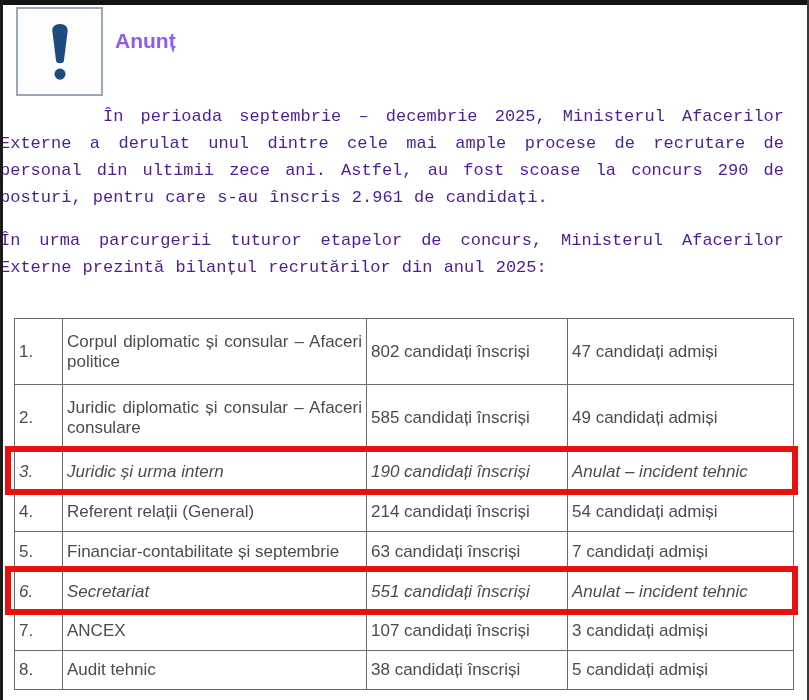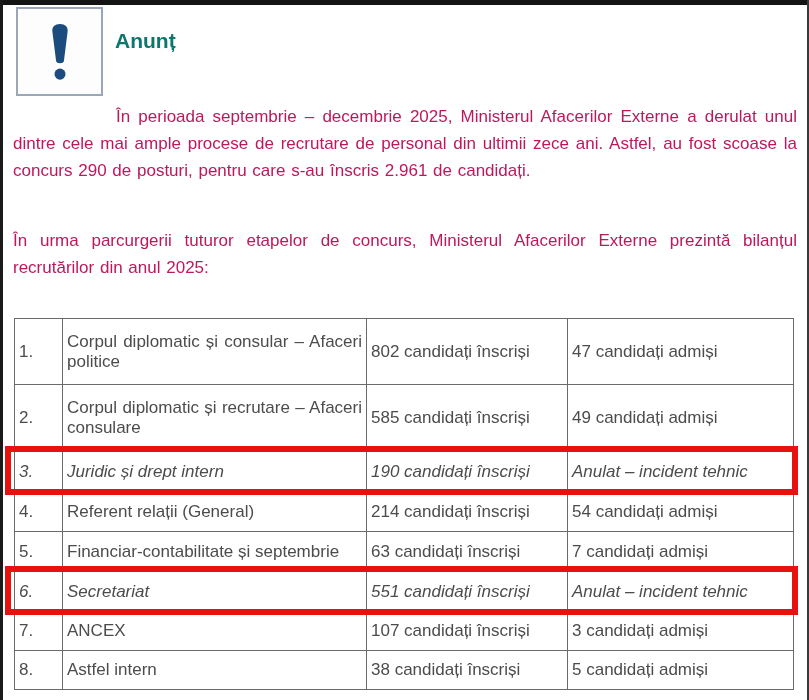--- a/index.html
+++ b/index.html
@@ -23,30 +23,31 @@
     background: #fdfdfd;
     border: 2px solid #9aa7b6;
     display: flex; align-items: center; justify-content: center;
   }
   .icon-box svg { width: 34px; height: 62px; display: block; }
 
   
   .title {
     position: absolute; left: 115px; top: 29px;
     font-size: 21px; font-weight: bold;
-    color: #0f766e;
+    color: #8b5cf6;
   }
 
   
   .para {
-    position: absolute; left: 13px; width: 784px;
+    position: absolute; left: 0; width: 784px;
     text-align: justify;
     font-size: 17px; line-height: 27px;
-    color: #be185d;
+    color: #4c1d95;
     word-spacing: 1px;
+    font-family: Liberation Mono, monospace;
   }
   .para-intro   { top: 103px; text-indent: 103px; }
   .para-summary { top: 227px; }
 
   
   table.results {
     position: absolute; left: 14px; top: 318px;
     width: 779px;
     border-collapse: collapse; table-layout: fixed;
     font-size: 17px; color: #4c4c4c;
@@ -103,27 +104,27 @@
 <table class="results">
   <tbody>
       <tr class="row-tall">
     <td class="col-no">1.</td>
     <td class="col-position justify">Corpul diplomatic și consular – Afaceri politice</td>
     <td class="col-enrolled">802 candidați înscriși</td>
     <td class="col-outcome">47 candidați admiși</td>
   </tr>
   <tr class="row-tall2">
     <td class="col-no">2.</td>
-    <td class="col-position justify">Corpul diplomatic și recrutare – Afaceri consulare</td>
+    <td class="col-position justify">Juridic diplomatic și consular – Afaceri consulare</td>
     <td class="col-enrolled">585 candidați înscriși</td>
     <td class="col-outcome">49 candidați admiși</td>
   </tr>
   <tr class="row-std highlighted">
     <td class="col-no">3.</td>
-    <td class="col-position">Juridic și drept intern</td>
+    <td class="col-position">Juridic și urma intern</td>
     <td class="col-enrolled">190 candidați înscriși</td>
     <td class="col-outcome">Anulat – incident tehnic</td>
   </tr>
   <tr class="row-std">
     <td class="col-no">4.</td>
     <td class="col-position">Referent relații (General)</td>
     <td class="col-enrolled">214 candidați înscriși</td>
     <td class="col-outcome">54 candidați admiși</td>
   </tr>
   <tr class="row-std">
@@ -139,21 +140,21 @@
     <td class="col-outcome">Anulat – incident tehnic</td>
   </tr>
   <tr class="row-std2">
     <td class="col-no">7.</td>
     <td class="col-position">ANCEX</td>
     <td class="col-enrolled">107 candidați înscriși</td>
     <td class="col-outcome">3 candidați admiși</td>
   </tr>
   <tr class="row-std2">
     <td class="col-no">8.</td>
-    <td class="col-position">Astfel intern</td>
+    <td class="col-position">Audit tehnic</td>
     <td class="col-enrolled">38 candidați înscriși</td>
     <td class="col-outcome">5 candidați admiși</td>
   </tr>
 </tbody>
   </table>
 
 <div class="red-frame red-frame-row3"></div>
 <div class="red-frame red-frame-row6"></div>
 
 </body></html>

